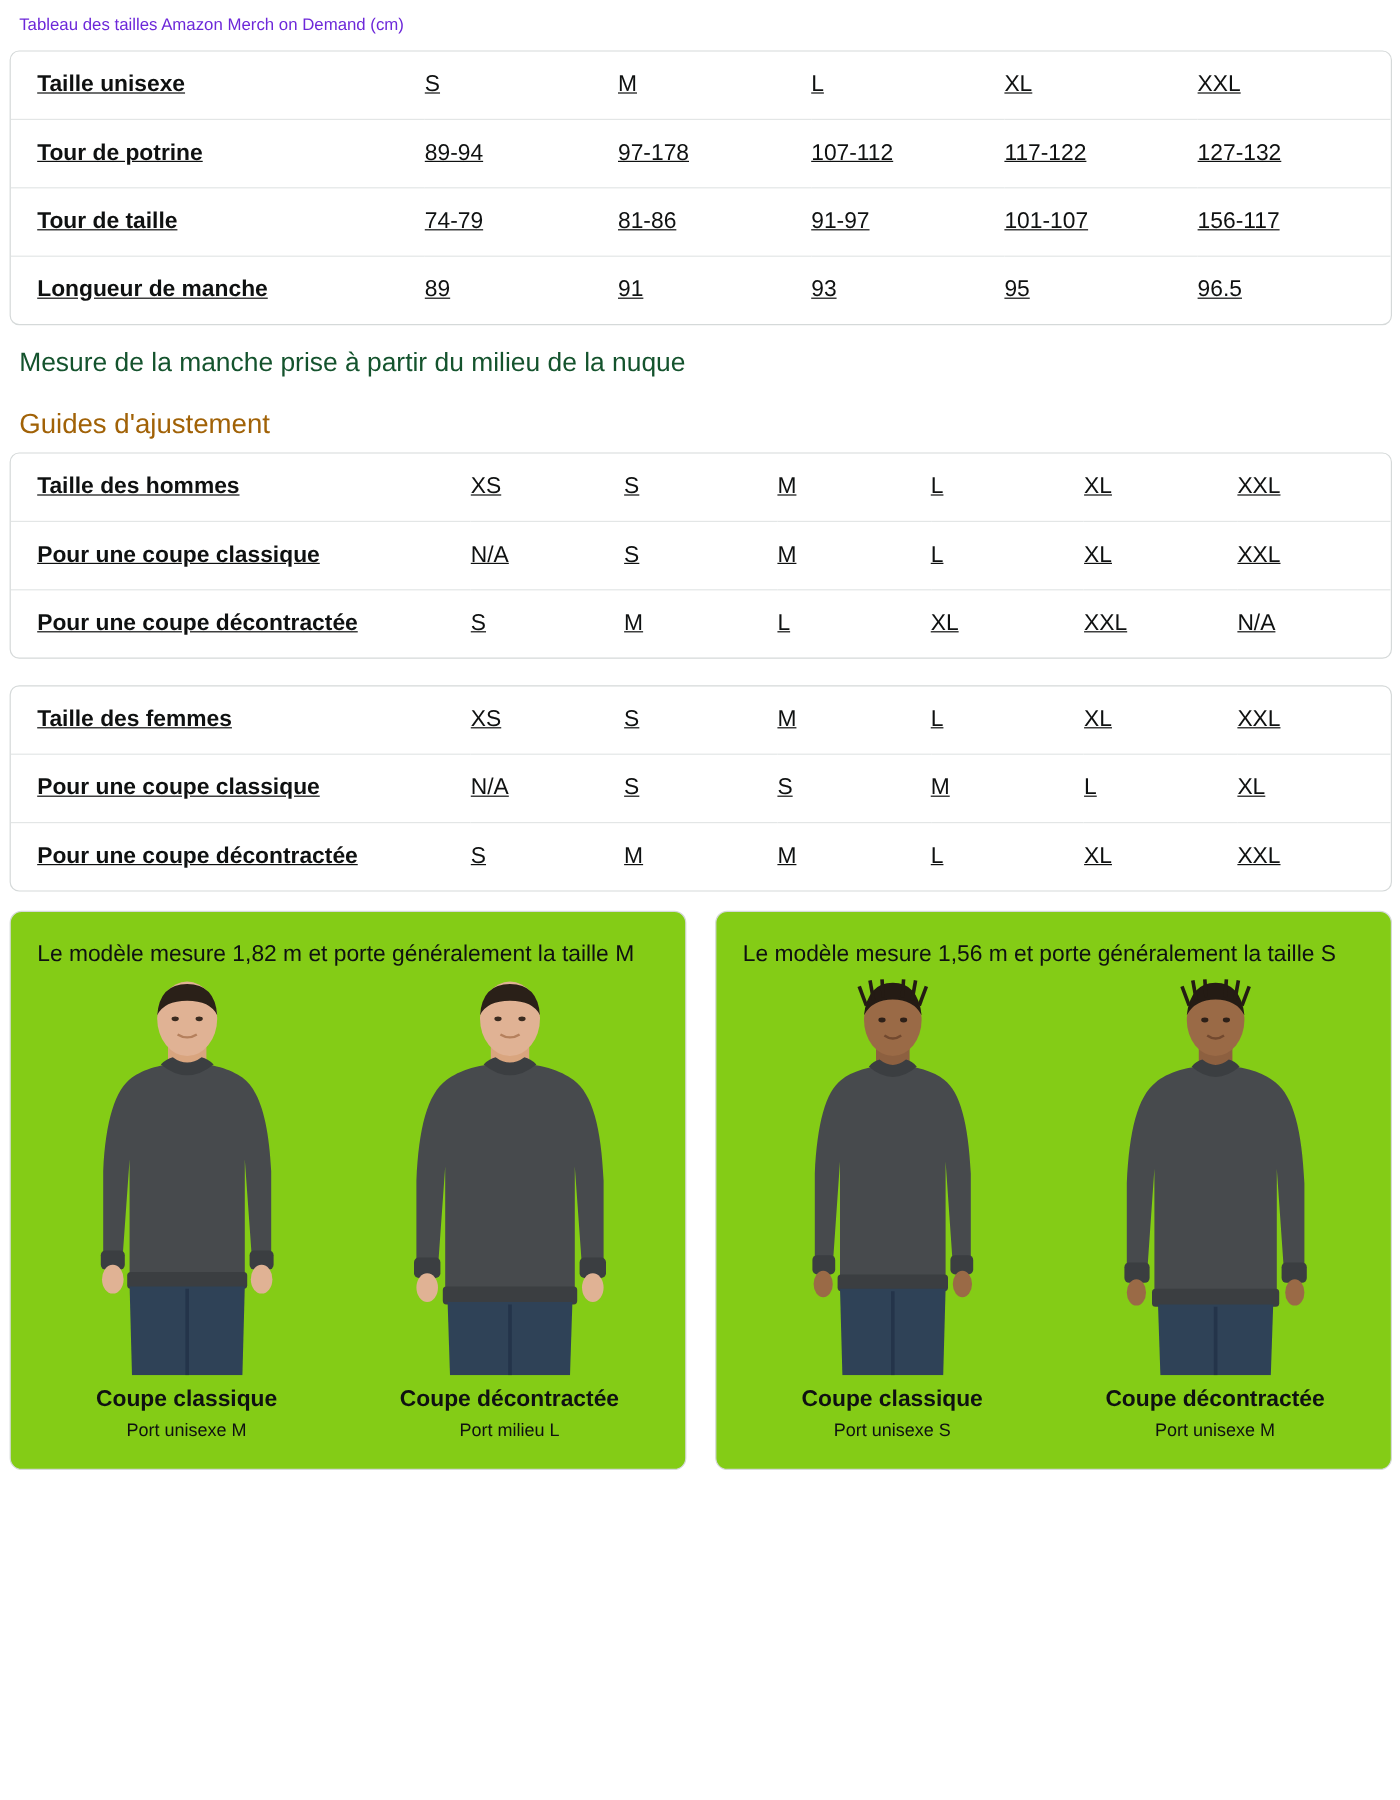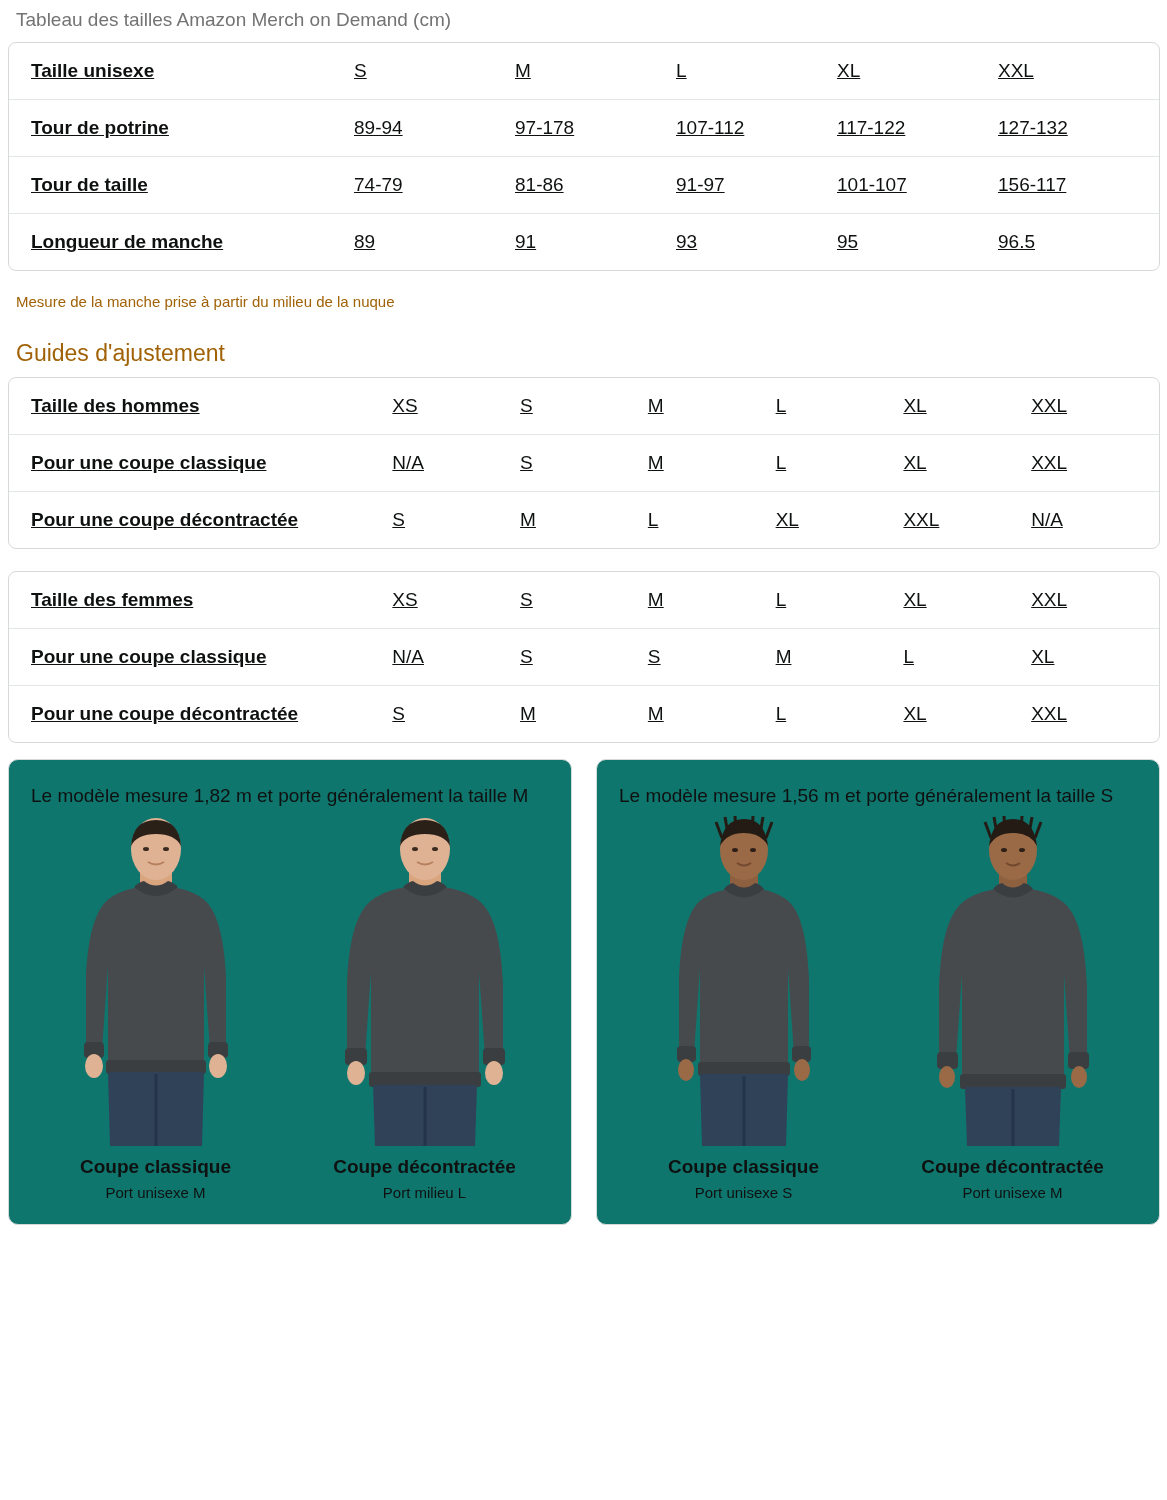--- a/index.html
+++ b/index.html
@@ -9,24 +9,24 @@
     background: #ffffff;
     font-family: "Liberation Sans", sans-serif;
     color: #0f1111;
   }
   body {
     width: 1167px;
     min-height: 1500px;
     padding: 0 8px;
   }
   .page-title {
-    font-size: 19px;
+    font-size: 14px;
     line-height: 24px;
     padding: 8px 8px 10px 8px;
-    color: #737373;
+    color: #6d28d9;
   }
   table.size-table {
     width: 1152px;
     border-collapse: collapse;
     border: 1px solid #d5d9d9;
     border-radius: 8px;
     margin: 0 auto 6px auto;
     table-layout: fixed;
     overflow: hidden;
   }
@@ -53,44 +53,44 @@
     overflow: hidden;
     background: #fff;
   }
   .table-wrap table {
     border: none;
     width: 100%;
     margin: 0;
     text-decoration: underline;
   }
   .note {
-    font-size: 15px;
+    font-size: 22px;
     line-height: 22px;
     padding: 12px 8px 6px 8px;
-    color: #a16207;
+    color: #14532d;
   }
   .section-heading {
     font-size: 23px;
     line-height: 24px;
     padding: 22px 8px 12px 8px;
     color: #a16207;
   }
   .models-row {
     display: flex;
     gap: 24px;
     width: 1152px;
     margin: 16px auto 10px auto;
     align-items: stretch;
   }
   .model-card {
     border: 1px solid #d5d9d9;
     border-radius: 10px;
     flex: 1 1 0;
     padding: 22px 22px 18px 22px;
-    background: #0f766e;
+    background: #84cc16;
   }
   .model-card-title {
     font-size: 19px;
     line-height: 28px;
     margin-bottom: 6px;
     color: #0f1111;
   }
   .figures {
     display: flex;
     justify-content: space-around;

